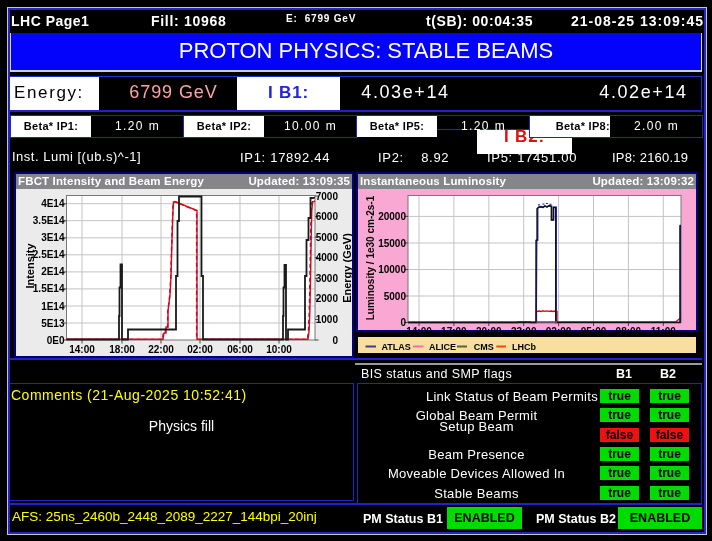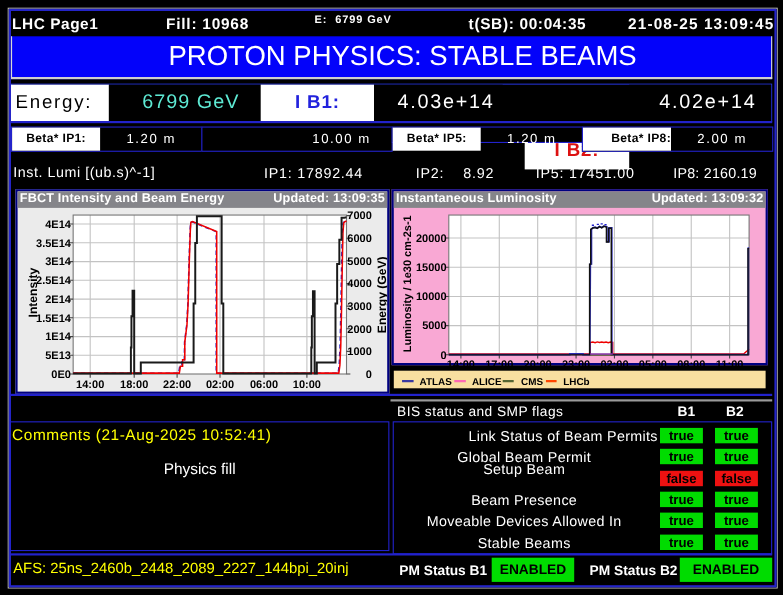--- a/index.html
+++ b/index.html
@@ -15,37 +15,38 @@
 <div class="abs" style="left:7px;top:7px;width:700px;height:528px;border:1px solid #c8c8c0;"></div>
 <div class="abs" style="left:8px;top:8px;width:698px;height:526px;border:2px solid #2424c8;background:#000;"></div>
 
 <div class="abs b w" style="left:11px;top:13px;font-size:14px;letter-spacing:0.5px;">LHC Page1</div>
 <div class="abs b w" style="left:151px;top:13px;font-size:14px;letter-spacing:0.7px;">Fill: 10968</div>
 <div class="abs b w" style="left:286px;top:13px;font-size:10px;letter-spacing:0.8px;">E:&nbsp; 6799 GeV</div>
 <div class="abs b w" style="left:426px;top:13px;font-size:14px;letter-spacing:0.6px;">t(SB): 00:04:35</div>
 <div class="abs b w" style="left:571px;top:13px;font-size:14px;letter-spacing:1px;">21-08-25 13:09:45</div>
 
 <div class="abs" style="left:10px;top:33px;width:692px;height:39px;background:#0302fa;border:1px solid #d8d8d8;border-top:none;border-bottom:2px solid #cfcfcf;">
-  <div class="w" style="text-align:center;font-size:25px;line-height:36px;transform:translateX(-11px);padding-left:42px;">PROTON PHYSICS: STABLE BEAMS</div>
+  <div class="w" style="text-align:center;font-size:22px;line-height:36px;transform:translateX(-11px);padding-left:42px;">PROTON PHYSICS: STABLE BEAMS</div>
 </div>
 
 <div class="abs" style="left:10px;top:76px;width:692px;height:35px;border:1px solid #2230cc;"></div>
 <div class="abs" style="left:10px;top:77px;width:89px;height:33px;background:#fff;font-size:17px;color:#000;text-align:center;line-height:31px;letter-spacing:1.6px;text-indent:-11px;">Energy:</div>
-<div class="abs" style="left:99px;top:77px;width:138px;height:33px;background:#000;font-size:18px;color:#5eead4;text-align:center;line-height:31px;letter-spacing:0.9px;text-indent:11px;">6799 GeV</div>
+<div class="abs" style="left:99px;top:77px;width:138px;height:33px;background:#000;font-size:18px;color:#fca5a5;text-align:center;line-height:31px;letter-spacing:0.9px;text-indent:11px;">6799 GeV</div>
 <div class="abs" style="left:237px;top:77px;width:103px;height:33px;background:#fff;font-size:17px;font-weight:bold;color:#2222dd;text-align:center;line-height:31px;letter-spacing:0.8px;">I B1:</div>
 <div class="abs" style="left:340px;top:77px;width:117px;height:33px;background:#000;font-size:18px;color:#fff;text-align:center;line-height:31px;letter-spacing:1.6px;text-indent:14px;">4.03e+14</div>
 <div class="abs" style="left:477px;top:77px;width:95px;height:33px;background:#fff;font-size:17px;font-weight:bold;color:#dd1111;text-align:center;line-height:31px;letter-spacing:0.8px;margin-top:44px;">I B2:</div>
 <div class="abs" style="left:572px;top:77px;width:129px;height:33px;background:#000;font-size:18px;color:#fff;text-align:center;line-height:31px;letter-spacing:1.6px;text-indent:14px;">4.02e+14</div>
 <div class="abs" style="left:10px;top:110px;width:692px;height:2px;background:#2222cc;"></div>
 
 <div class="abs" style="left:10px;top:115px;width:174px;height:23px;border:1px solid #2222cc;background:#000;">
   <div class="abs" style="left:0;top:0;width:80px;height:21px;background:#fff;color:#000;font-size:11px;font-weight:bold;text-align:center;line-height:21px;letter-spacing:0.3px;">Beta* IP1:</div>
   <div class="abs w" style="left:80px;top:0;width:93px;height:21px;font-size:12px;text-align:center;line-height:21px;letter-spacing:1.4px;">1.20 m</div>
 </div>
 <div class="abs" style="left:183px;top:115px;width:174px;height:23px;border:1px solid #2222cc;background:#000;">
+  <div class="abs" style="left:0;top:0;width:80px;height:21px;background:#fff;color:#000;font-size:11px;font-weight:bold;text-align:center;line-height:21px;letter-spacing:0.3px;">Beta* IP2:</div>
   <div class="abs w" style="left:80px;top:0;width:93px;height:21px;font-size:12px;text-align:center;line-height:21px;letter-spacing:1.4px;">10.00 m</div>
 </div>
 <div class="abs" style="left:356px;top:115px;width:174px;height:15px;border:1px solid #2222cc;background:#000;">
   <div class="abs" style="left:0;top:0;width:80px;height:21px;background:#fff;color:#000;font-size:11px;font-weight:bold;text-align:center;line-height:21px;letter-spacing:0.3px;">Beta* IP5:</div>
   <div class="abs w" style="left:80px;top:0;width:93px;height:21px;font-size:12px;text-align:center;line-height:21px;letter-spacing:1.4px;">1.20 m</div>
 </div>
 <div class="abs" style="left:529px;top:115px;width:174px;height:23px;border:1px solid #2222cc;background:#000;">
   <div class="abs" style="left:0;top:0;width:80px;height:21px;background:#fff;color:#000;font-size:11px;font-weight:bold;text-align:right;line-height:21px;letter-spacing:0.3px;padding-left:12px;">Beta* IP8:</div>
   <div class="abs w" style="left:80px;top:0;width:93px;height:21px;font-size:12px;text-align:center;line-height:21px;letter-spacing:1.4px;">2.00 m</div>
 </div>

